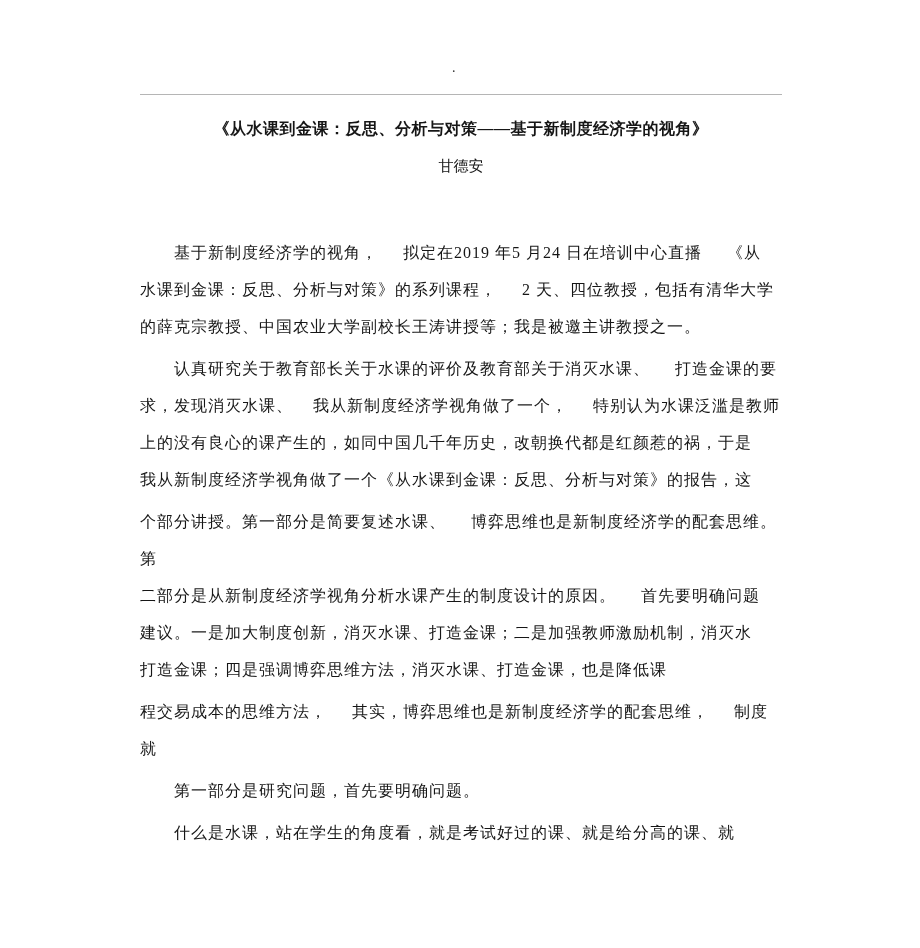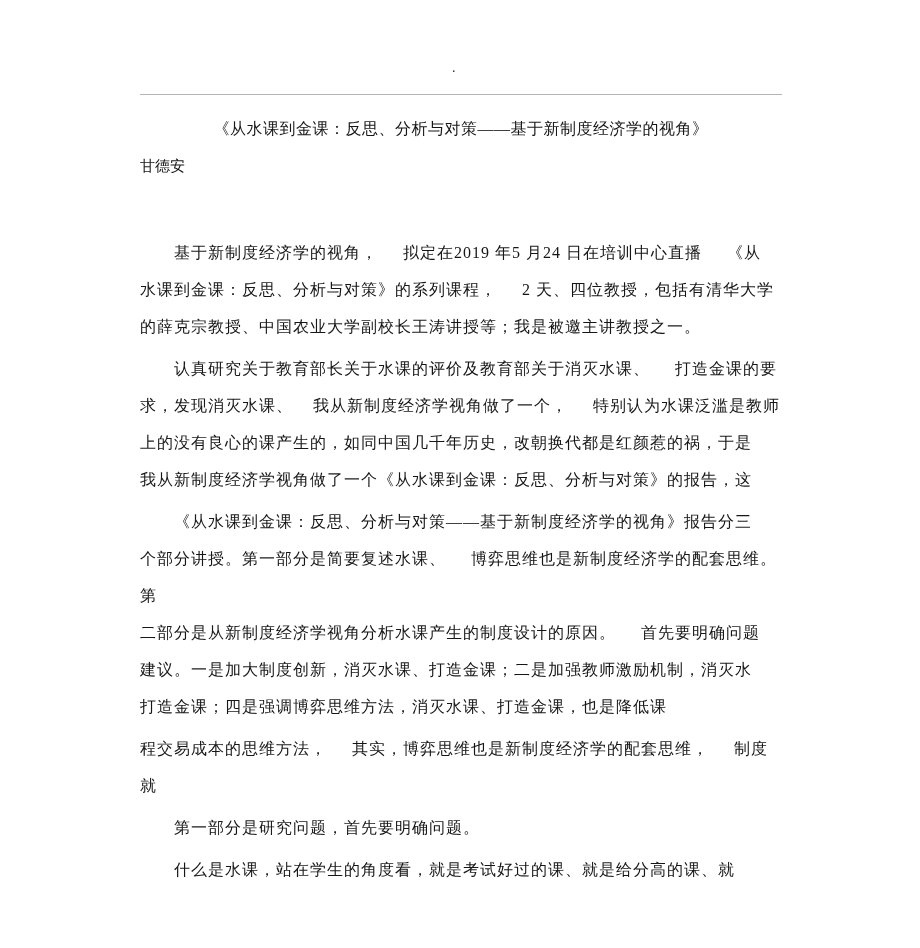--- a/index.html
+++ b/index.html
@@ -32,23 +32,24 @@
     top: 116px; left: 140px;
     width: 642px;
   }
   .title {
     text-align: center;
     font-size: 16px;
     letter-spacing: 0.5px;
     line-height: 26px;
     margin: 0 0 12px 0;
     white-space: pre-wrap;
+    font-weight: bold;
   }
   .author {
-    text-align: left;
+    text-align: center;
     font-size: 15px;
     line-height: 24px;
     margin: 0 0 56px 0;
     white-space: pre-wrap;
   }
   .para { margin: 0 0 5px 0; }
   .line {
     font-size: 16px;
     letter-spacing: 1px;
     line-height: 37px;
@@ -77,21 +78,20 @@
     </div>
 
     <div class="para">
       <div class="line">　　认真研究关于教育部长关于水课的评价及教育部关于消灭水课、     打造金课的要</div>
       <div class="line">求，发现消灭水课、    我从新制度经济学视角做了一个，     特别认为水课泛滥是教师</div>
       <div class="line">上的没有良心的课产生的，如同中国几千年历史，改朝换代都是红颜惹的祸，于是</div>
       <div class="line">我从新制度经济学视角做了一个《从水课到金课：反思、分析与对策》的报告，这</div>
     </div>
 
     <div class="para">
-      <div class="line">　　《从水课到金课：反思、分析与对策——基于新制度经济学的视角》报告分三</div>
       <div class="line">个部分讲授。第一部分是简要复述水课、     博弈思维也是新制度经济学的配套思维。第</div>
       <div class="line">二部分是从新制度经济学视角分析水课产生的制度设计的原因。     首先要明确问题</div>
       <div class="line">建议。一是加大制度创新，消灭水课、打造金课；二是加强教师激励机制，消灭水</div>
       <div class="line">打造金课；四是强调博弈思维方法，消灭水课、打造金课，也是降低课</div>
     </div>
 
     <div class="para">
       <div class="line">程交易成本的思维方法，     其实，博弈思维也是新制度经济学的配套思维，     制度就</div>
     </div>
 

